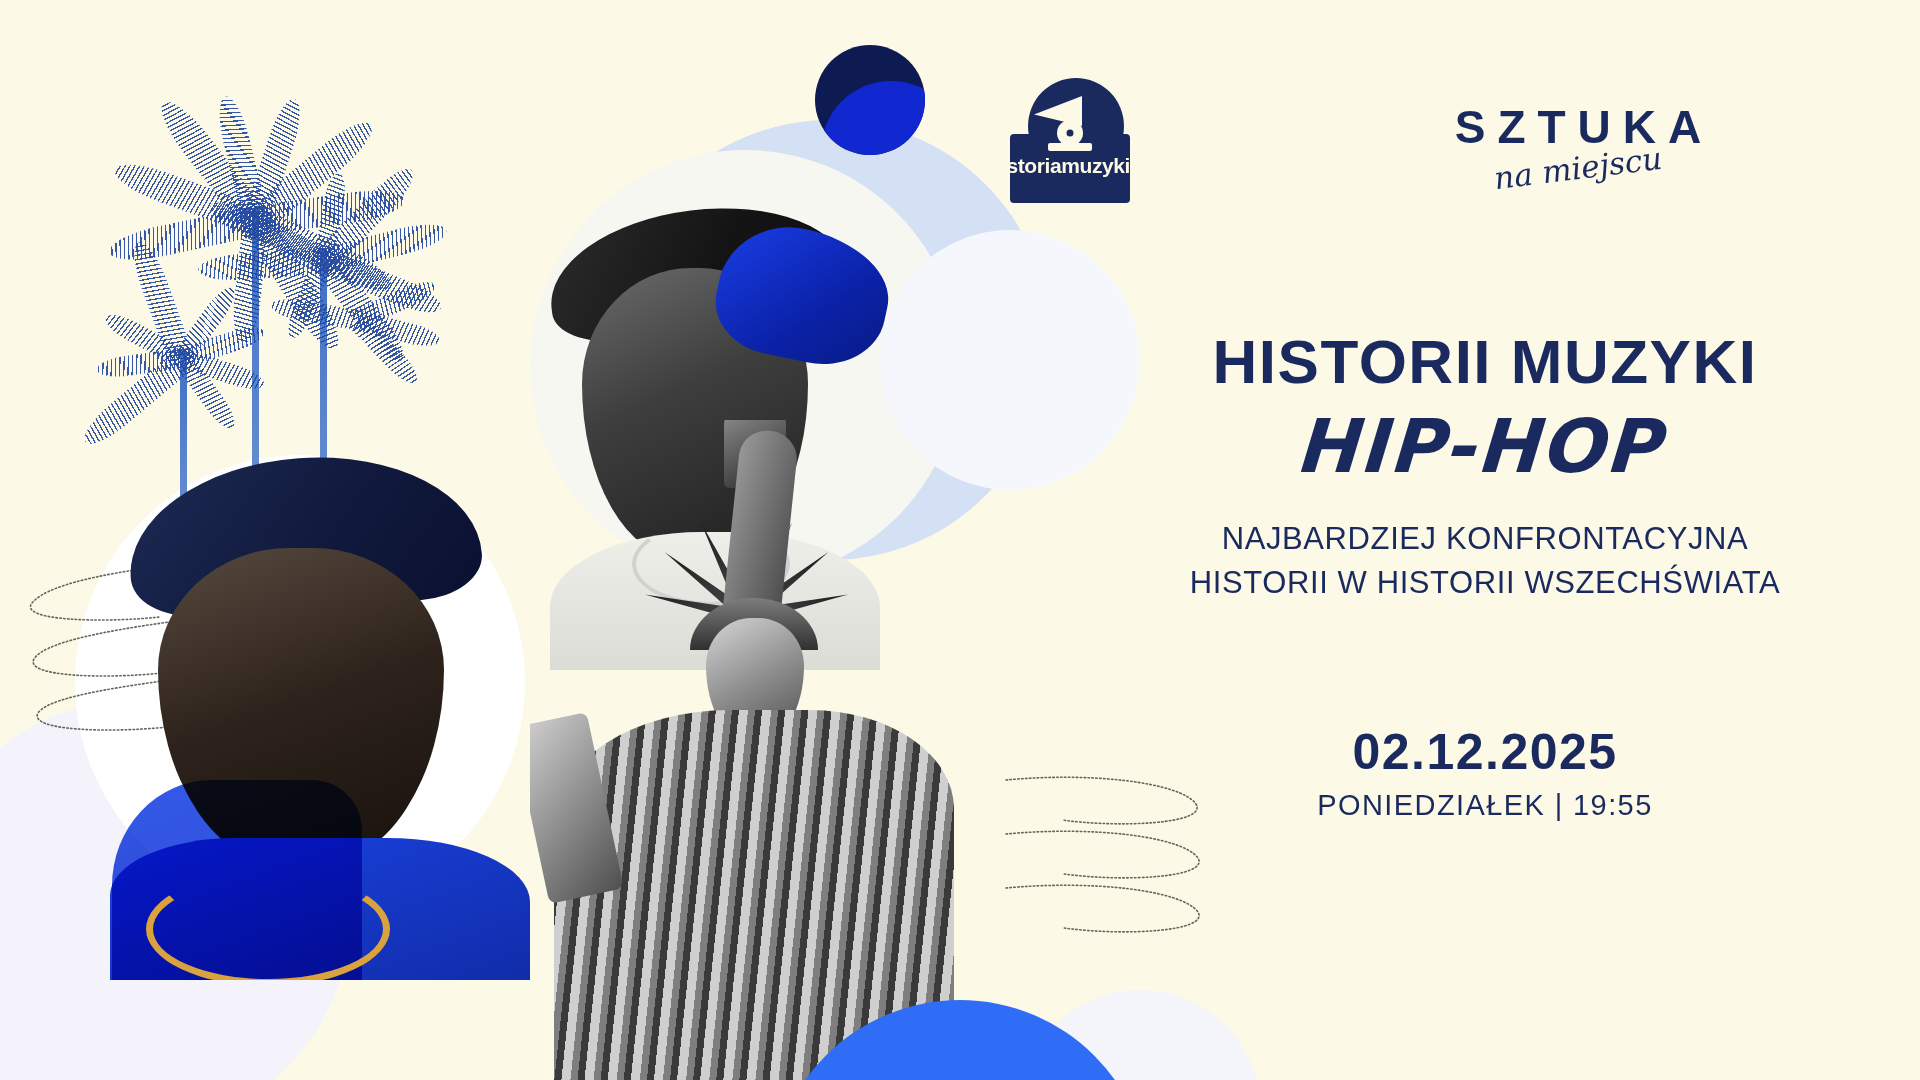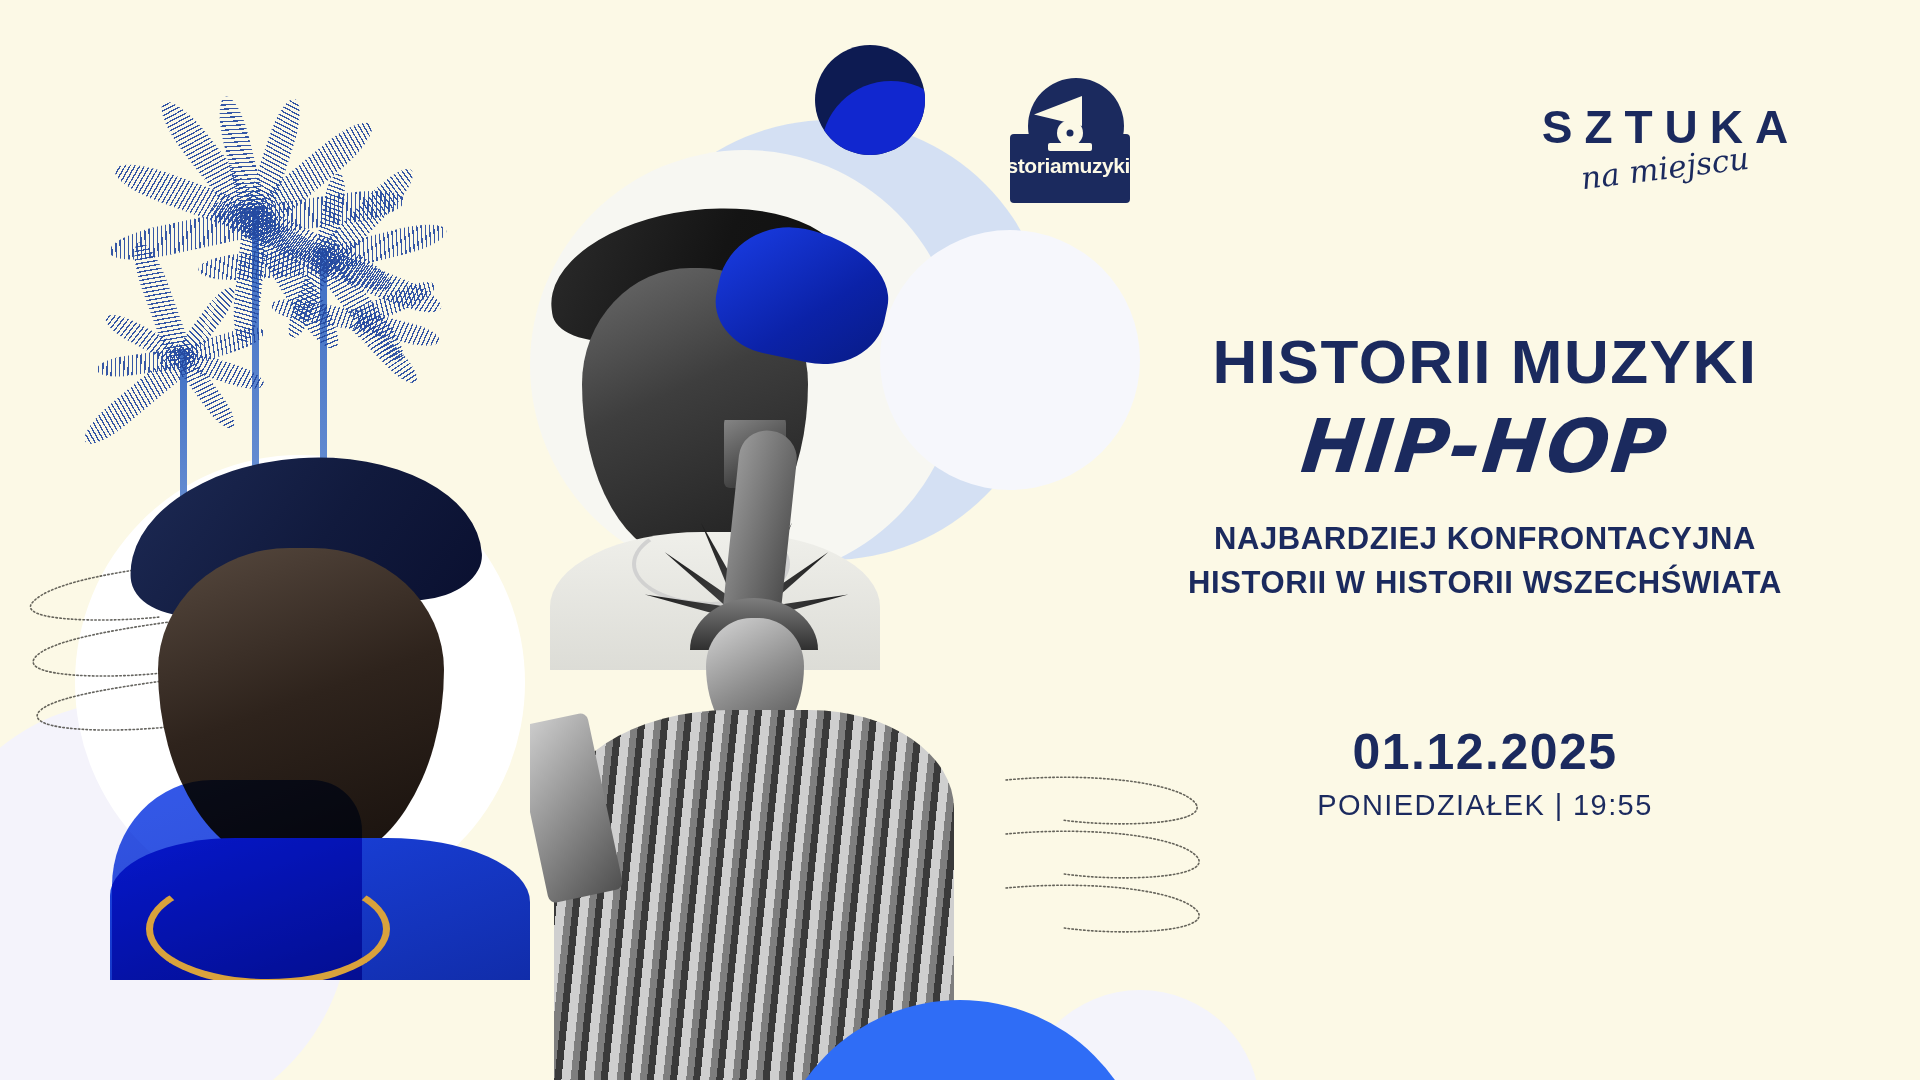--- a/index.html
+++ b/index.html
@@ -281,21 +281,21 @@
   }
   .hm-line {
     color: #fcf9e6;
     font-weight: bold;
     font-size: 21px;
     line-height: 20px;
     letter-spacing: -0.4px;
   }
 
   .logo-sztuka {
-    position: absolute; left: 1515px; top: 100px;
+    position: absolute; left: 1428px; top: 100px;
     width: 300px; height: 130px;
     text-align: center;
   }
   .sztuka-word {
     color: #1b2a5e;
     font-size: 46px;
     font-weight: bold;
     letter-spacing: 12px;
     text-indent: 12px;
   }
@@ -329,21 +329,20 @@
     font-weight: bold;
     font-size: 74px;
     letter-spacing: 2px;
     transform: skewX(-6deg);
   }
   .tagline {
     margin-top: 28px;
     font-size: 31px;
     letter-spacing: 0.6px;
     line-height: 1.42;
-    font-weight: bold;
   }
   .date-block { margin-top: 118px; }
   .date-main {
     font-size: 50px;
     font-weight: bold;
     letter-spacing: 1.5px;
   }
   .date-sub {
     margin-top: 8px;
     font-size: 29px;
@@ -469,18 +468,18 @@
   </div>
 
   <div class="content">
     <div class="title-main">HISTORII MUZYKI</div>
     <div class="title-genre">HIP-HOP</div>
     <div class="tagline">
       <div>NAJBARDZIEJ KONFRONTACYJNA</div>
       <div>HISTORII W HISTORII WSZECHŚWIATA</div>
     </div>
     <div class="date-block">
-      <div class="date-main">01.12.2025</div>
+      <div class="date-main">02.12.2025</div>
       <div class="date-sub">PONIEDZIAŁEK | 19:55</div>
     </div>
   </div>
 
 </div>
 
 </body></html>

